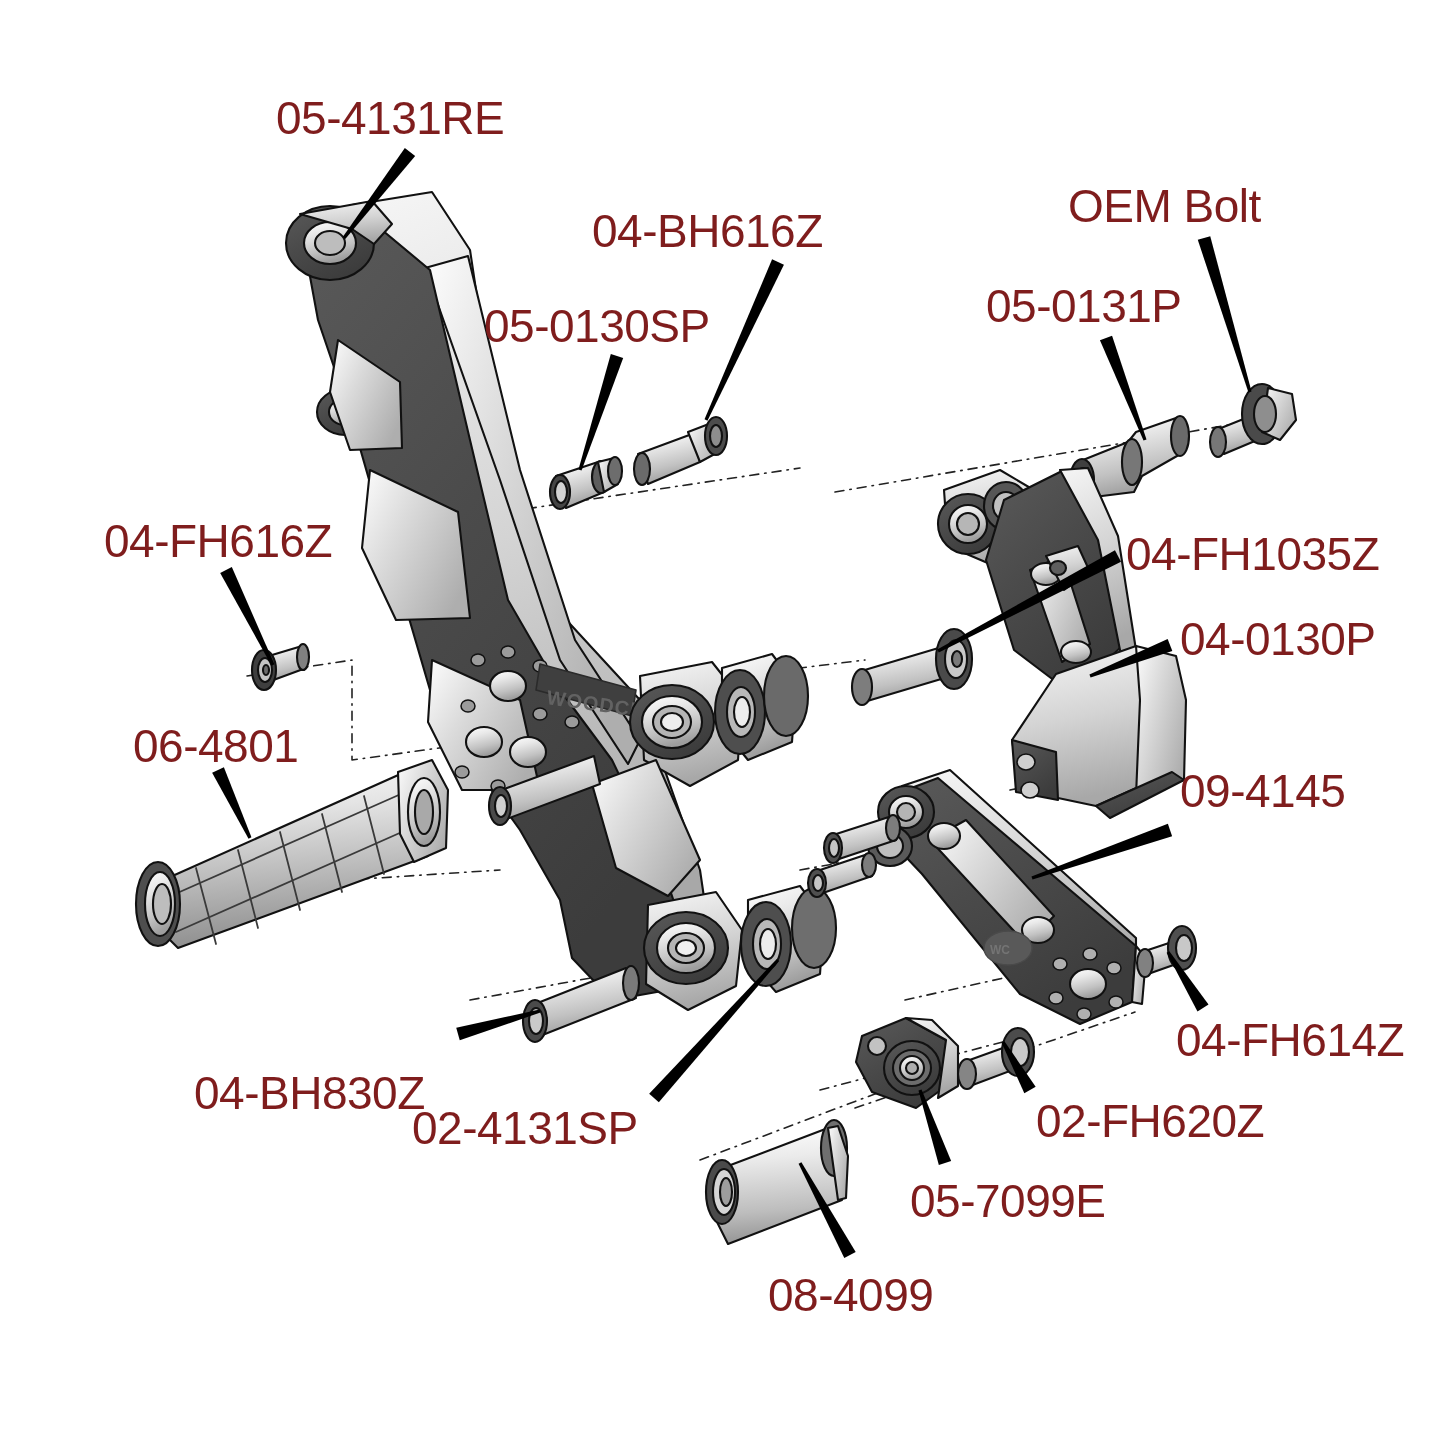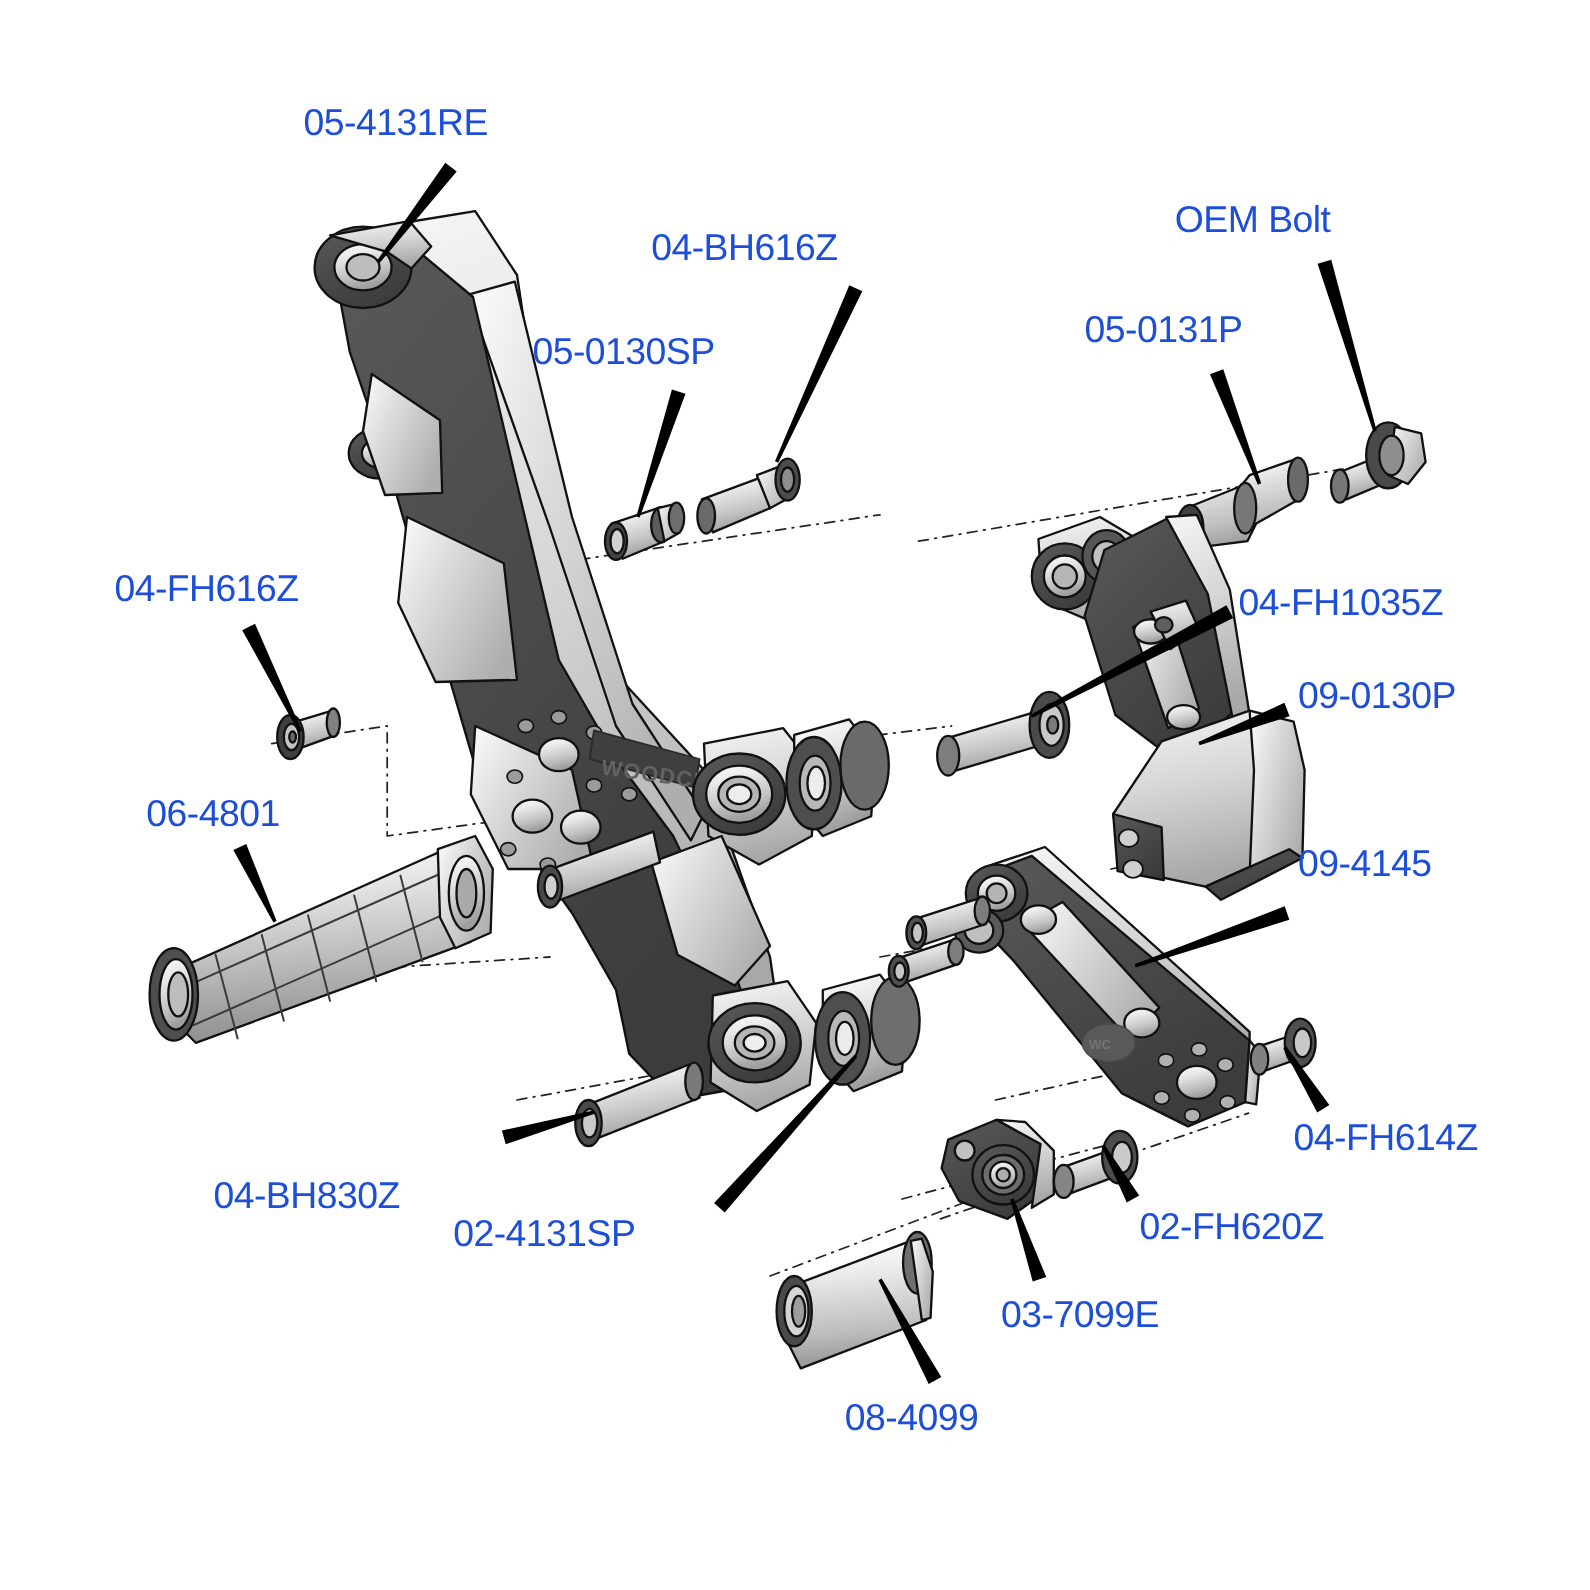--- a/index.html
+++ b/index.html
@@ -7,24 +7,24 @@
   body{
     width:1445px;height:1445px;overflow:hidden;
     font-family:"Liberation Sans","DejaVu Sans",sans-serif;
     color:#000;
   }
   #stage{position:relative;width:1445px;height:1445px;background:#fff;}
   #art{position:absolute;left:0;top:0;width:1445px;height:1445px;}
   .lbl{
     position:absolute;
     font-family:"Liberation Sans","DejaVu Sans",sans-serif;
-    font-size:34px;
+    font-size:46px;
     font-weight:400;
     letter-spacing:-0.5px;
-    color:#1d4ed8;
+    color:#7f1d1d;
     white-space:nowrap;
     line-height:1;
   }
 </style>
 </head>
 <body>
 
 <div id="stage">
 
   <svg id="art" viewBox="0 0 1445 1445" xmlns="http://www.w3.org/2000/svg">
@@ -378,24 +378,24 @@
   </svg>
 
   <div id="labels">
       <div class="lbl" style="left: 276px; top: 95px;">05-4131RE</div>
       <div class="lbl" style="left: 592px; top: 208px;">04-BH616Z</div>
       <div class="lbl" style="left: 484px; top: 303px;">05-0130SP</div>
       <div class="lbl" style="left: 1068px; top: 183px;">OEM Bolt</div>
       <div class="lbl" style="left: 986px; top: 283px;">05-0131P</div>
       <div class="lbl" style="left: 88px; top: 518px; margin-left: 16px;">04-FH616Z</div>
       <div class="lbl" style="left: 1126px; top: 531px;">04-FH1035Z</div>
-      <div class="lbl" style="left: 1180px; top: 616px;">09-0130P</div>
+      <div class="lbl" style="left: 1180px; top: 616px;">04-0130P</div>
       <div class="lbl" style="left: 133px; top: 723px;">06-4801</div>
       <div class="lbl" style="left: 1180px; top: 768px; text-align: center;">09-4145</div>
       <div class="lbl" style="left: 194px; top: 1070px;">04-BH830Z</div>
       <div class="lbl" style="left: 1176px; top: 1017px;">04-FH614Z</div>
       <div class="lbl" style="left: 412px; top: 1105px;">02-4131SP</div>
       <div class="lbl" style="left: 1036px; top: 1098px;">02-FH620Z</div>
-      <div class="lbl" style="left: 910px; top: 1178px;">03-7099E</div>
+      <div class="lbl" style="left: 910px; top: 1178px;">05-7099E</div>
       <div class="lbl" style="left: 768px; top: 1272px;">08-4099</div>
     </div>
 
 </div>
 
 </body></html>

